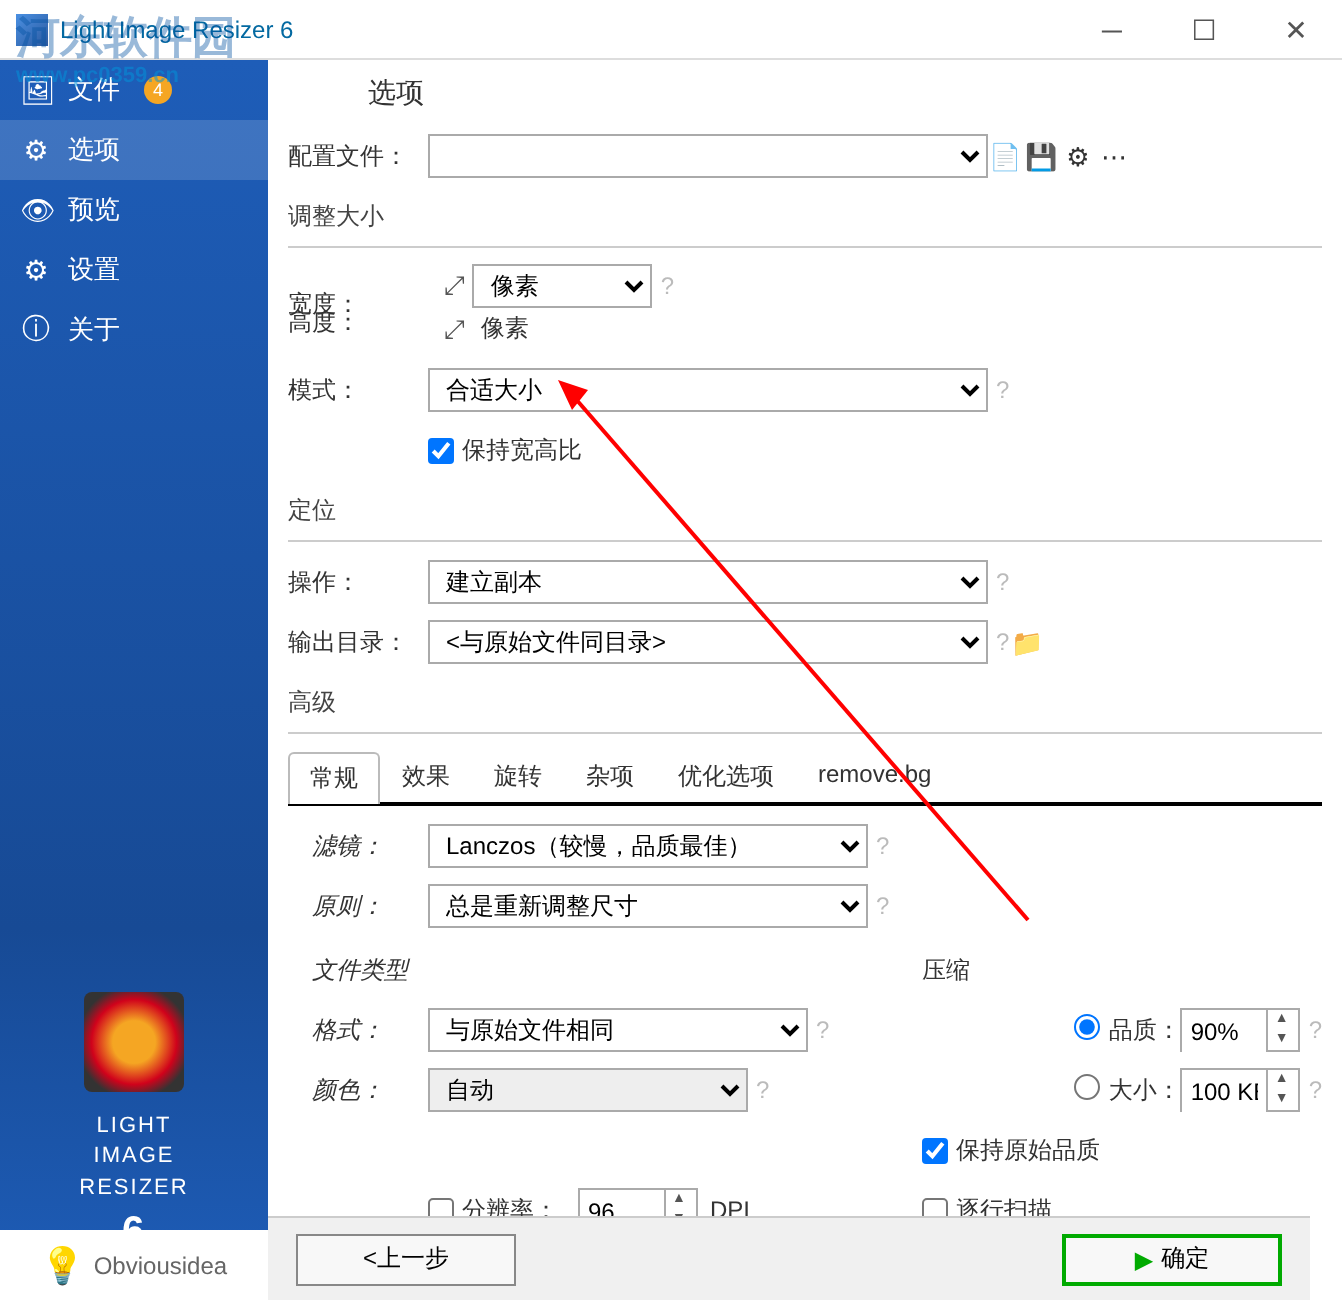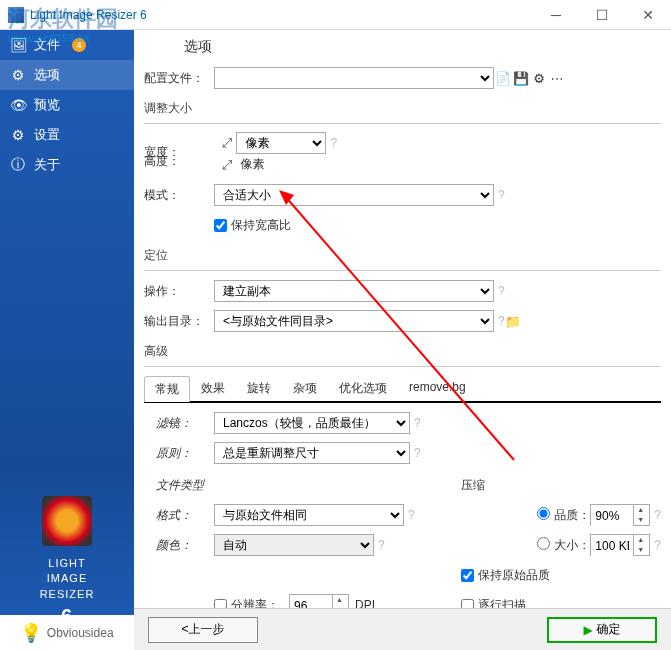--- a/index.html
+++ b/index.html
@@ -29,24 +29,24 @@
 .spinner .arrows span { flex: 1; font-size: 7px; text-align: center; line-height: 9px; color: #555; }
 .section-title { font-size: 12px; color: #444; margin: 10px 0 6px; }
 .hr { border-top: 1px solid #ccc; margin: 2px 0 8px; }
 .red-box { border: 2px solid red; padding: 2px; display: inline-block; }
 .tabs { display: flex; border-bottom: 2px solid #000000; margin-bottom: 8px; }
 .tab { padding: 4px 10px; font-size: 12px; border: 1px solid transparent; border-bottom: none; cursor: pointer; }
 .tab.active { background: #fff; border-color: #bbb; border-radius: 3px 3px 0 0; position: relative; top: 1px; }
 .help-icon { color: #bbb; font-size: 12px; margin-left: 4px; }
 .icon-btn { width: 18px; height: 18px; display: inline-flex; align-items: center; justify-content: center; font-size: 13px; cursor: pointer; }
 .wide-select { width: 280px; }
-.mid-select { width: 196px; }
+.mid-select { width: 220px; }
 .checkbox { display: inline-flex; align-items: center; gap: 4px; font-size: 12px; }
 .checkbox input { width: 13px; height: 13px; }
-.bottom-bar { position: absolute; bottom: 0; left: 134px; right: 0; height: 42px; background: #f0f0f0; border-top: 1px solid #ccc; display: flex; align-items: center; padding: 0 14px; }
+.bottom-bar { position: absolute; bottom: 0; left: 134px; right: 16px; height: 42px; background: #f0f0f0; border-top: 1px solid #ccc; display: flex; align-items: center; padding: 0 14px; }
 .btn { min-width: 110px; height: 26px; border: 1px solid #888; background: #f8f8f8; font-size: 12px; display: inline-flex; align-items: center; justify-content: center; cursor: pointer; gap: 4px; }
 .btn.primary { border: 2px solid #0a0; }
 .btn.primary .play { color: #0a0; }
 .watermark { position: absolute; top: 4px; left: 8px; font-size: 22px; font-weight: bold; color: rgba(0,80,160,0.4); z-index: 100; pointer-events: none; }
 .watermark .sub { font-size: 11px; color: rgba(0,150,220,0.5); display: block; margin-top: -2px; }
 .badge { width: 14px; height: 14px; background: #f5a623; color: #fff; border-radius: 50%; display: inline-flex; align-items: center; justify-content: center; font-size: 9px; margin-left: 4px; }
 .arrow-overlay { position: absolute; top: 0; left: 0; width: 100%; height: 100%; pointer-events: none; z-index: 50; }
 .folder-icon { color: #f5a623; }
 .cross-arrows { color: #555; font-size: 13px; margin: 0 4px; }
 .radio-row { display: inline-flex; align-items: flex-start; gap: 4px; }

